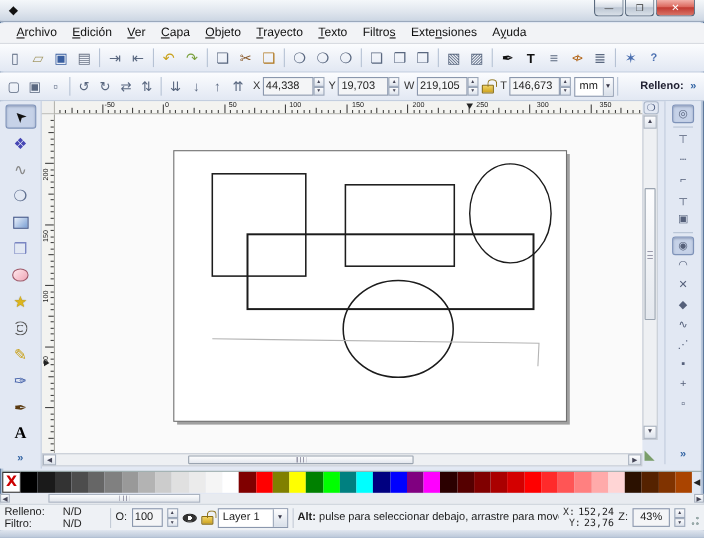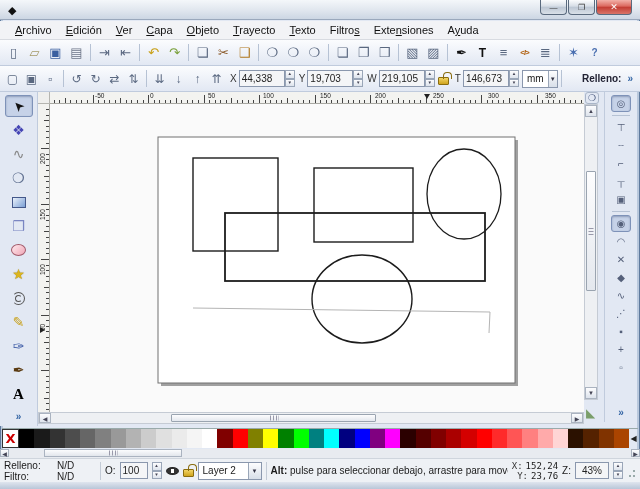--- a/index.html
+++ b/index.html
@@ -567,21 +567,21 @@
     <span class="ssep"></span>
     <span>O:</span>
     <input class="field" style="width: 28px;" readonly="" value="100">
     <span class="spin">
         <span>▲</span>
         <span>▼</span>
       </span>
     <span class="eye"></span>
     <span class="lock" style="margin-top:4px"></span>
     <span class="combo" style="width:64px">
-      <span class="val">Layer 2</span>
+      <span class="val">Layer 1</span>
       <span class="cbtn">▼</span>
     </span>
     <span class="ssep"></span>
     <span id="hint"><b>Alt:</b><span> pulse para seleccionar debajo, arrastre para mover la selecci</span></span>
     <span id="coords">
       <div>
           <span class="cl">X:</span>
           <span>152,24</span>
         </div>
       <div>

